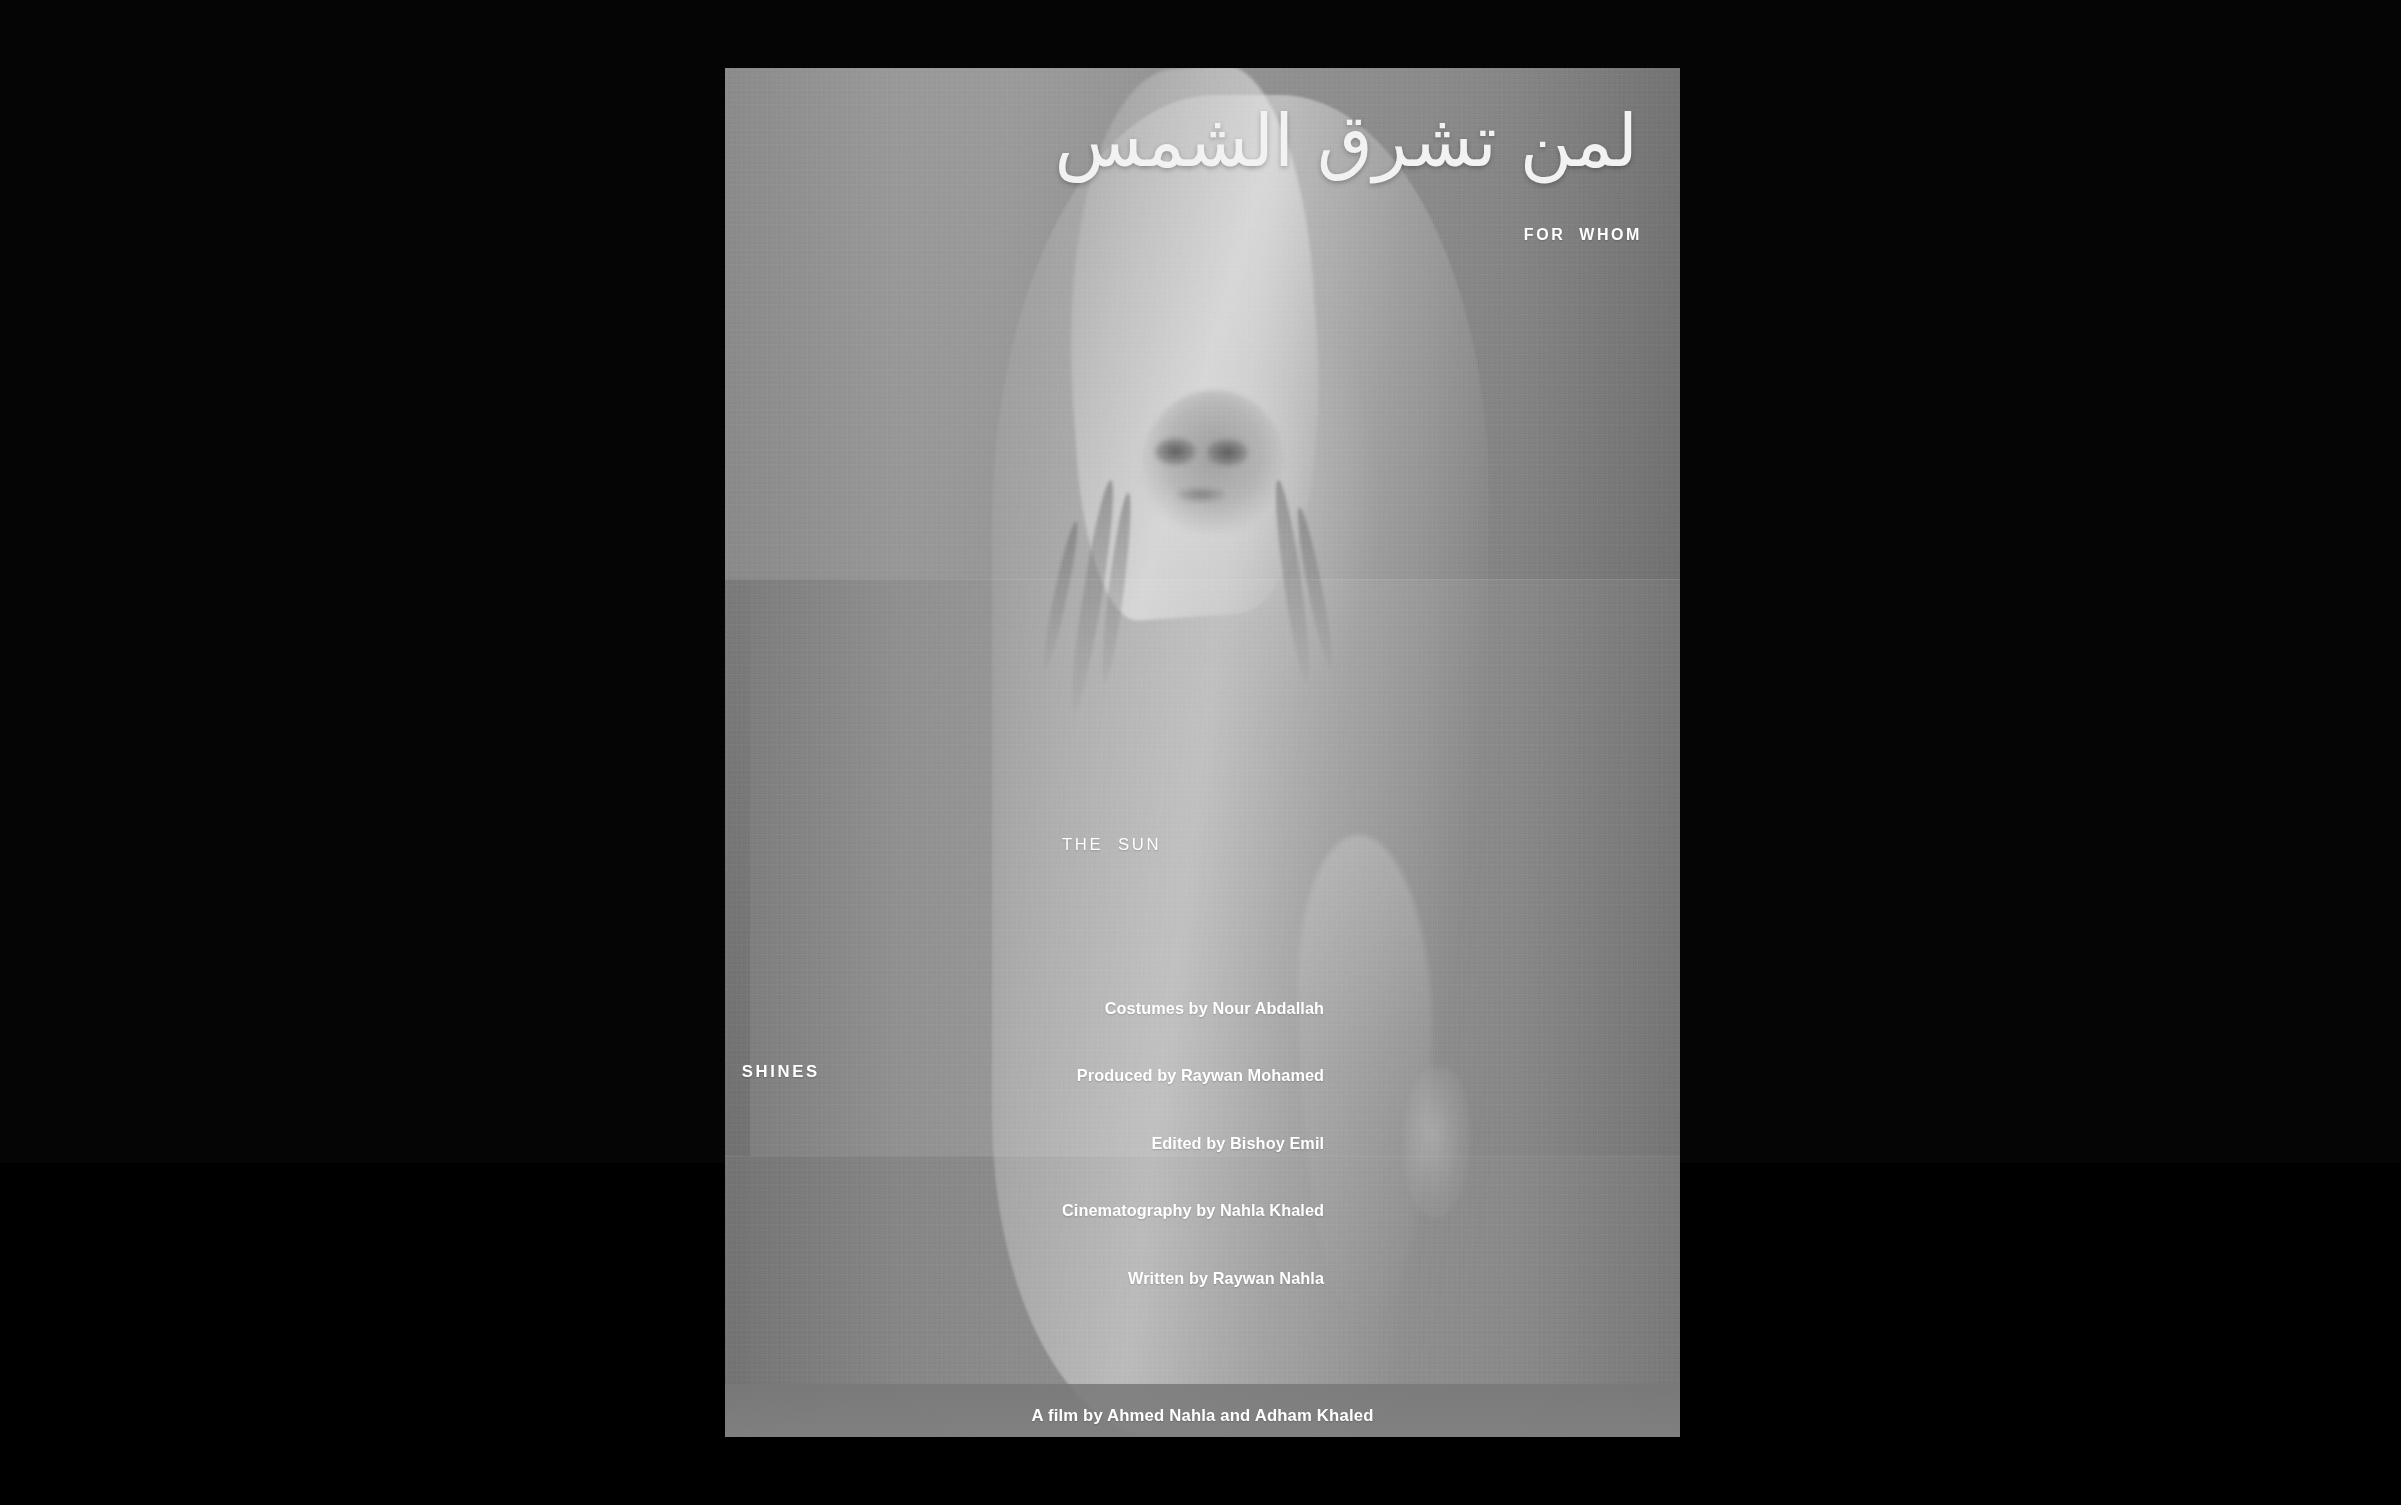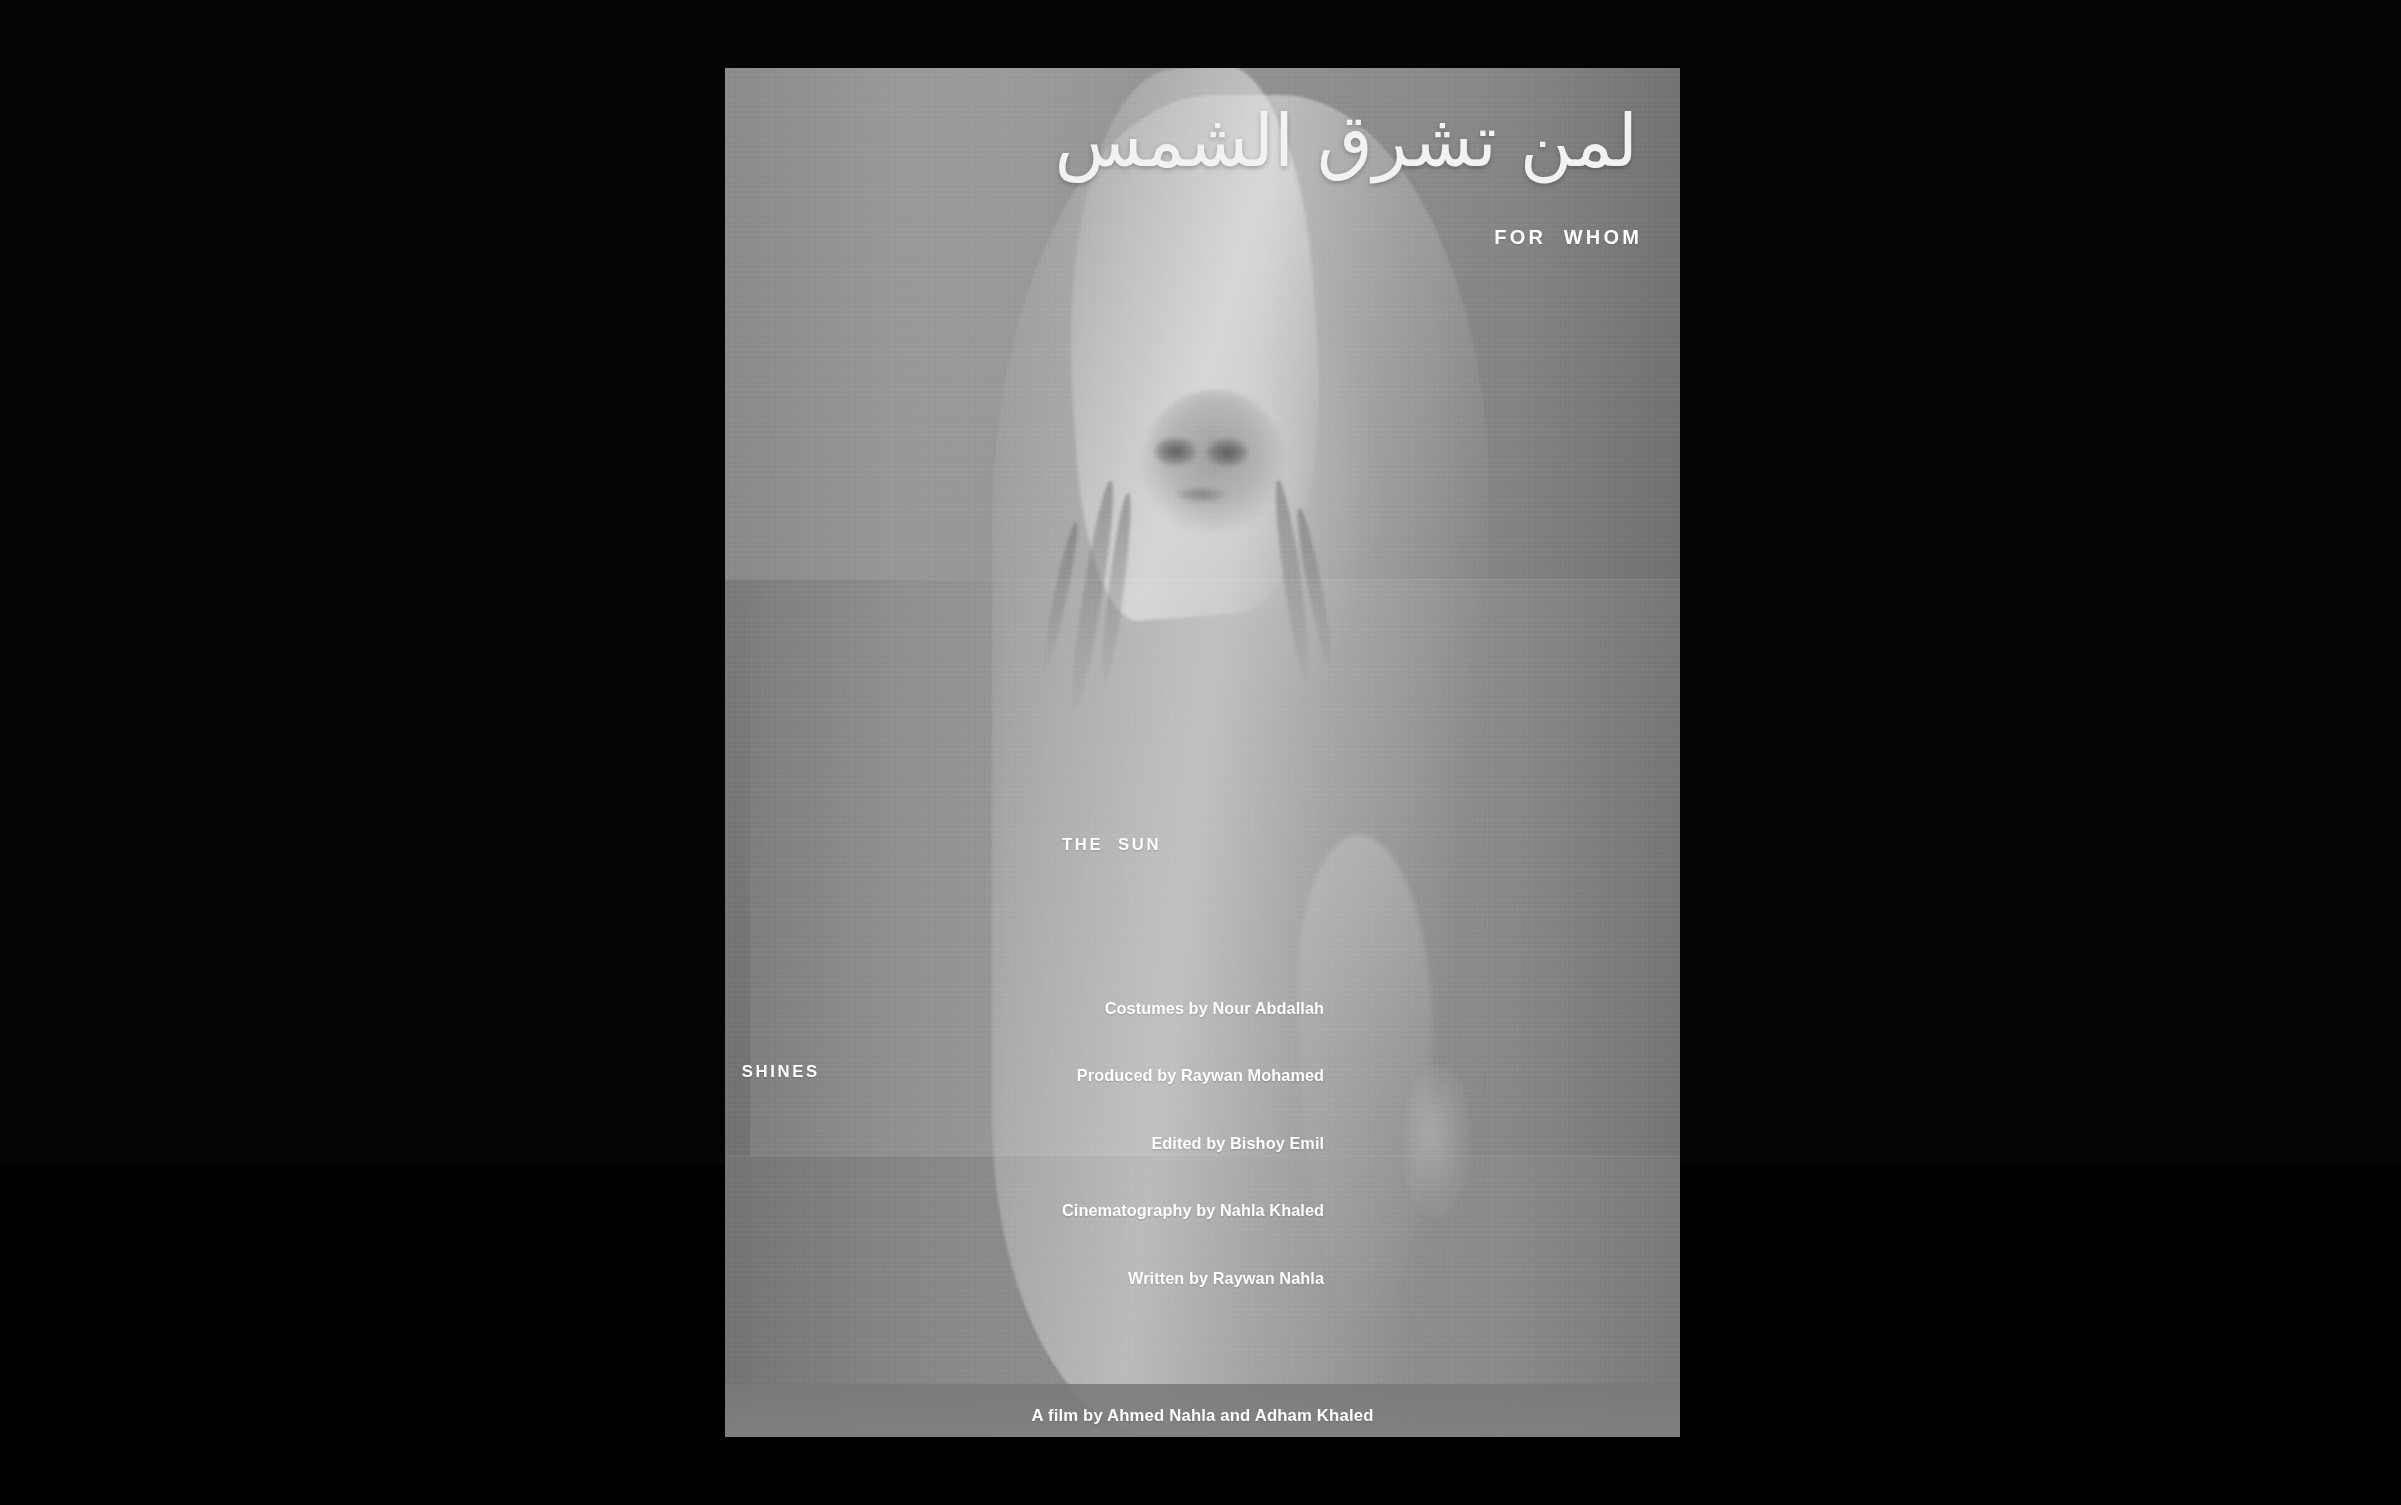--- a/index.html
+++ b/index.html
@@ -244,31 +244,31 @@
     font-weight: 400;
     direction: rtl;
     color: #f2f2f2;
     font-family: "DejaVu Sans", "Liberation Sans", sans-serif;
     text-shadow: 0 1.7px 5px rgba(0,0,0,0.25);
   }
 
   #for-whom {
     right: 38px;
     top: 158px;
-    font-size: 20px;
+    font-size: 16px;
     font-weight: 700;
     letter-spacing: 0.16em;
     text-align: center;
   }
 
   #the-sun {
     left: 337px;
     top: 767px;
     font-size: 16.7px;
-    font-weight: 700;
+    font-weight: 400;
     letter-spacing: 0.16em;
   }
 
   #shines {
     left: 16.7px;
     top: 994px;
     font-size: 16.7px;
     font-weight: 700;
     letter-spacing: 0.16em;
   }

